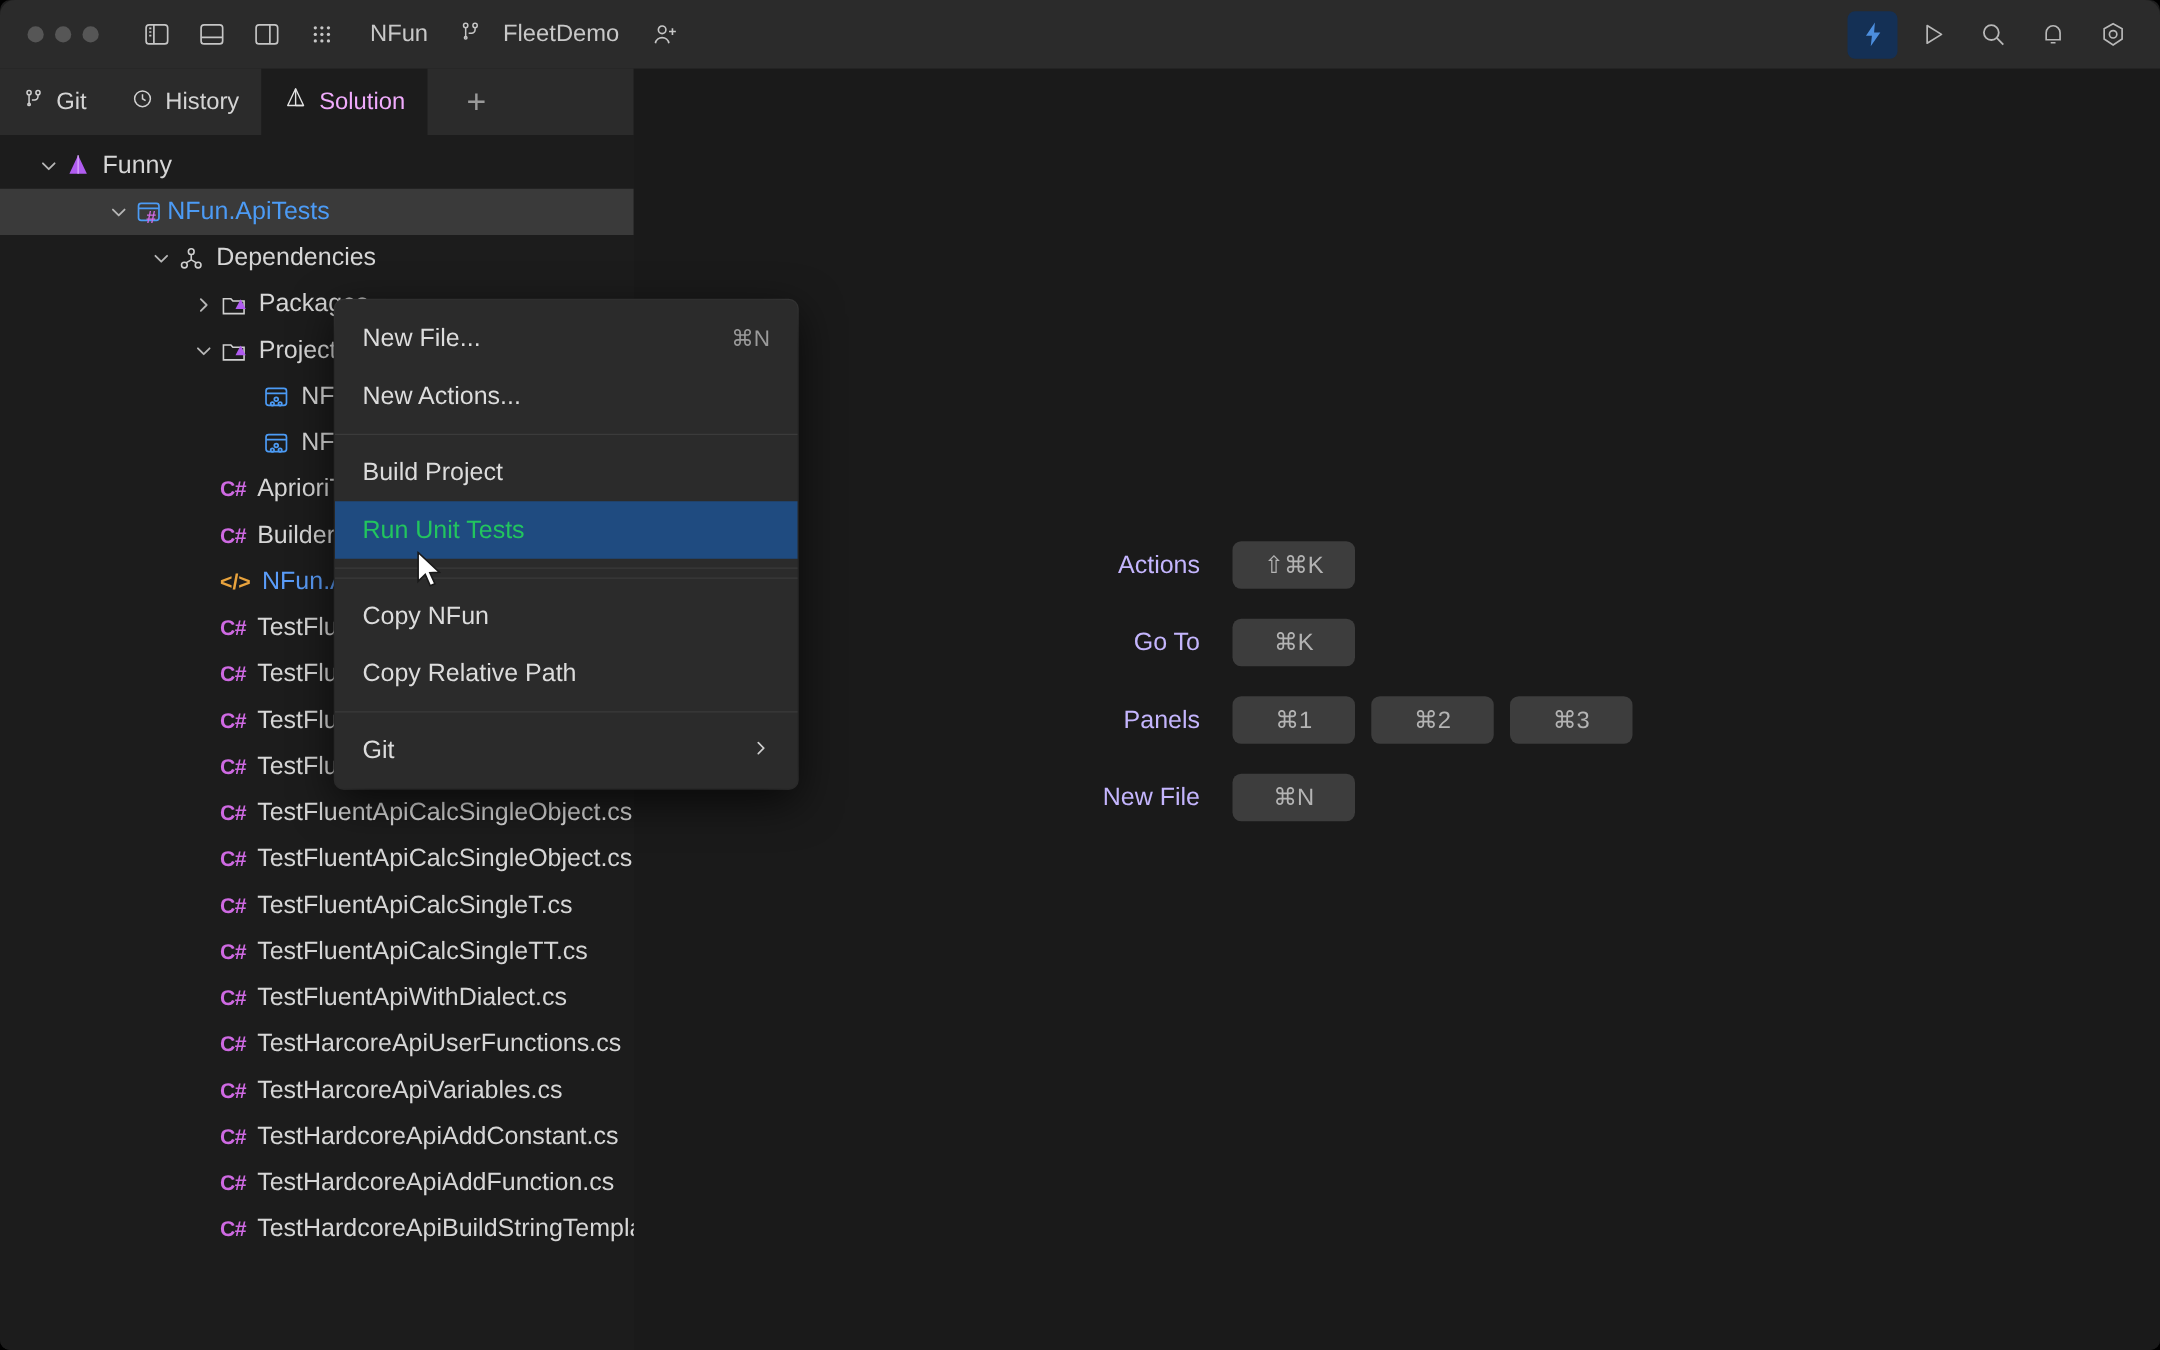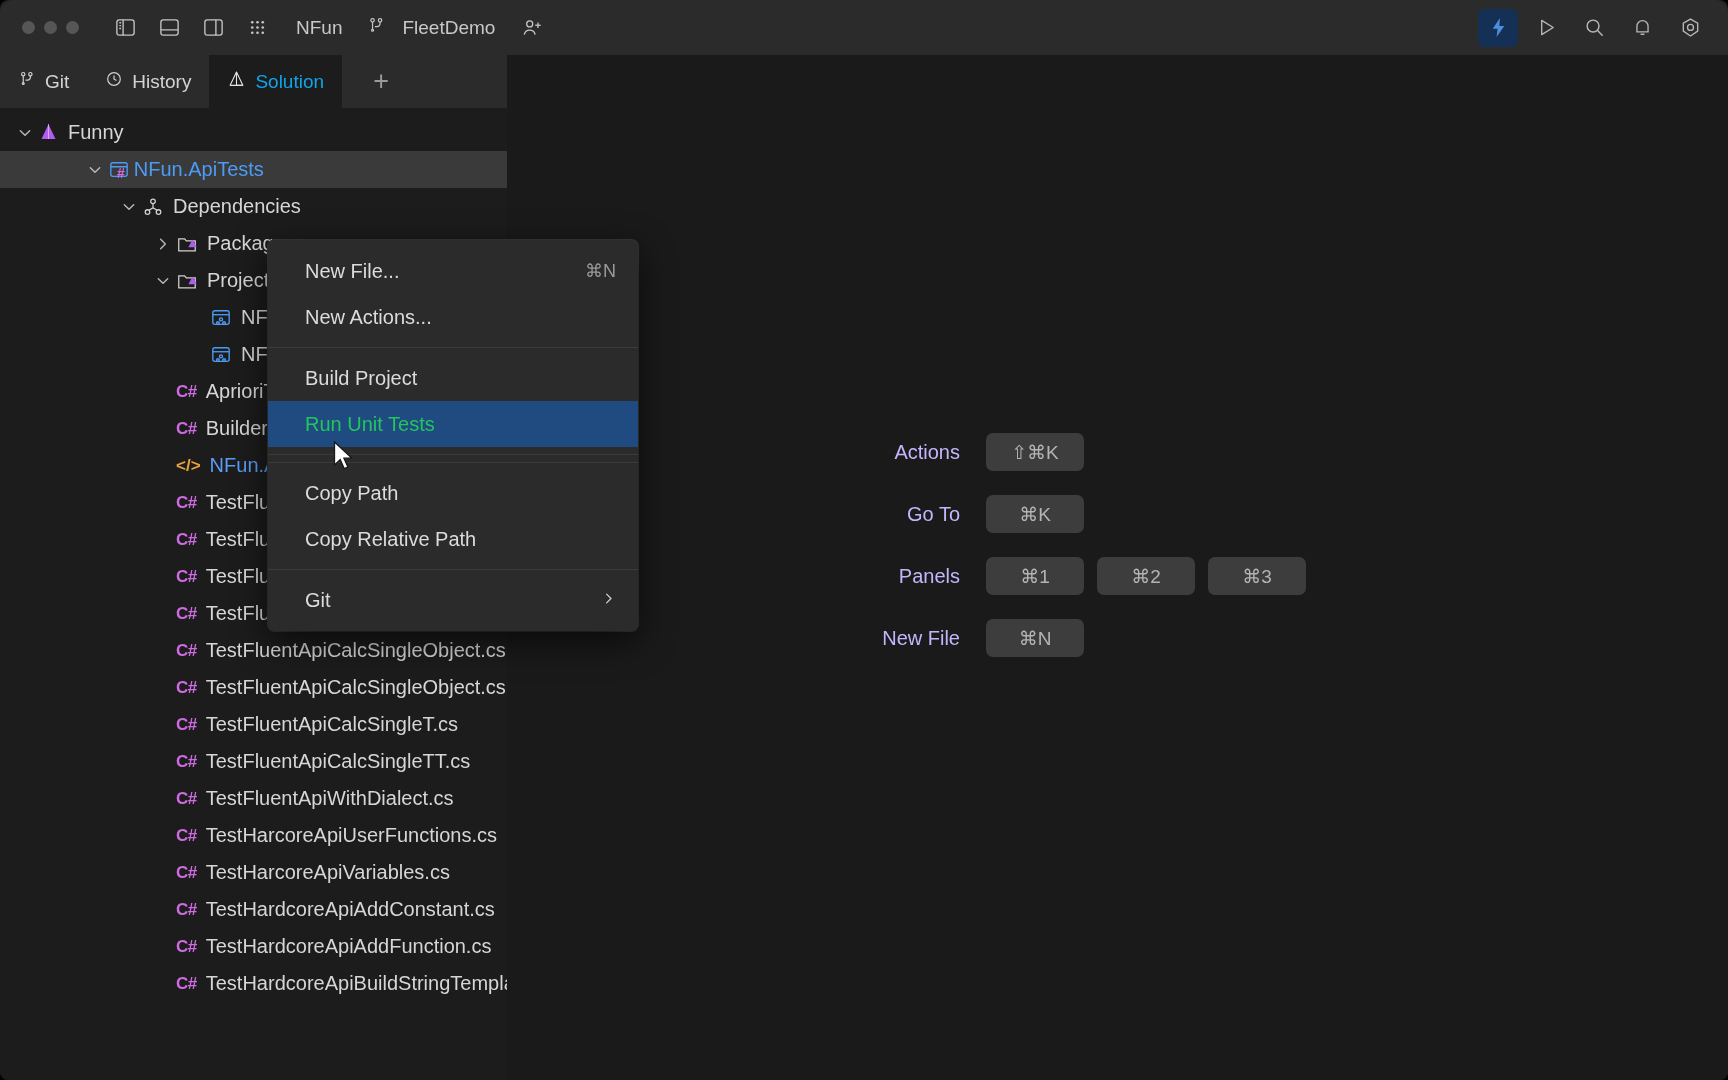--- a/index.html
+++ b/index.html
@@ -54,21 +54,21 @@
     position: absolute; top: 55px; left: 0; width: 507px; height: 53px;
     background: #2b2b2b;
     display: flex; align-items: stretch;
   }
   .tab {
     display: flex; align-items: center; gap: 9px;
     padding: 0 18px;
     color: #d4d4d4; font-size: 19px;
     cursor: default;
   }
-  .tab.selected { background: #1c1c1c; color: #0ea5e9; }
+  .tab.selected { background: #1c1c1c; color: #f0abfc; }
   .tab-add {
     width: 78px; display: flex; align-items: center; justify-content: center;
     color: #9a9a9a; font-size: 27px; font-weight: 300;
   }
 
   
   .sidebar {
     position: absolute; top: 108px; left: 0; width: 507px; bottom: 0;
     background: #1c1c1c;
     overflow: hidden;
@@ -120,21 +120,21 @@
     padding: 8px 0;
     z-index: 50;
   }
   .mi {
     display: flex; align-items: center;
     height: 46px; padding: 0 22px;
     color: #dcdcdc; font-size: 20px;
     cursor: default;
   }
   .mi.hl { background: #1f4b80; color: #22c55e; }
-  .mi .mi-label { flex: 1 1 auto; white-space: nowrap; margin-left: 15px; }
+  .mi .mi-label { flex: 1 1 auto; white-space: nowrap; }
   .mi .mi-short { color: #9b9b9b; font-size: 18px; }
   .mi .mi-arrow { color: #cfcfcf; font-size: 18px; line-height: 1; }
   .sep { height: 1px; background: #3b3b3b; margin: 7px 0; }
 
   
   .cursor { position: absolute; left: 333px; top: 441px; z-index: 90; }
 </style>
 </head>
 <body>
 
@@ -293,21 +293,21 @@
         </div>
         <div class="hint-label">New File</div>
         <div class="hint-keys">
           <div class="key">⌘N</div>
         </div>
       </div>
   </div>
 
   <div class="sidebar">
     <div class="tree" id="tree">
-        <div class="row" style="padding-left: 12px;">
+        <div class="row" style="padding-left: 26px;">
           <span class="chev">
             <svg width="16" height="16" viewBox="0 0 24 24" fill="none" stroke="#b6b6b6" stroke-width="2.2" stroke-linecap="round" stroke-linejoin="round">
               <path d="M5 8.5 12 15.5 19 8.5"></path>
             </svg>
           </span>
           <span class="ico" style="display: flex; align-items: center;">
             <svg width="21" height="21" viewBox="0 0 24 24">
               <path d="M12 2.6 20 19.4 4 19.4z" fill="#b05cf0"></path>
               <path d="M12 2.6 V19.4" stroke="#d9a6ff" stroke-width="1.2"></path>
             </svg>
@@ -502,21 +502,21 @@
       <div class="sep"></div>
       <div class="mi">
         <span class="mi-label">Build Project</span>
       </div>
       <div class="mi hl">
         <span class="mi-label">Run Unit Tests</span>
       </div>
       <div class="sep"></div>
       <div class="sep"></div>
       <div class="mi">
-        <span class="mi-label">Copy Path</span>
+        <span class="mi-label">Copy NFun</span>
       </div>
       <div class="mi">
         <span class="mi-label">Copy Relative Path</span>
       </div>
       <div class="sep"></div>
       <div class="mi">
         <span class="mi-label">Git</span>
         <span class="mi-arrow"><svg width="15" height="15" viewBox="0 0 24 24" fill="none" stroke="#cfcfcf" stroke-width="2.1" stroke-linecap="round" stroke-linejoin="round">
             <path d="M9 5 16 12 9 19"></path>
           </svg></span>

